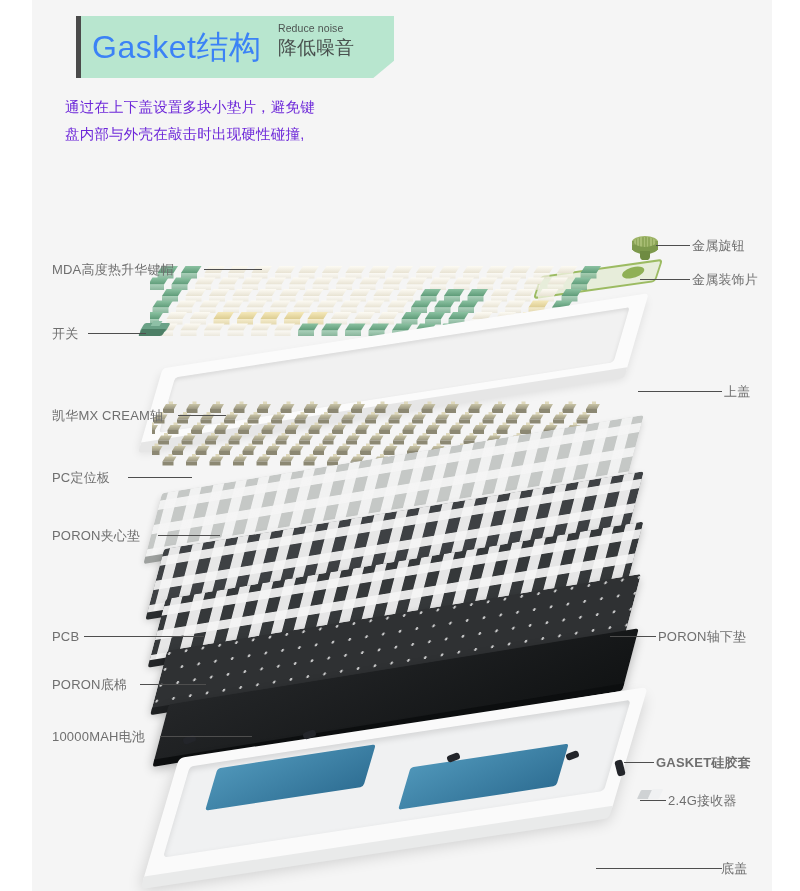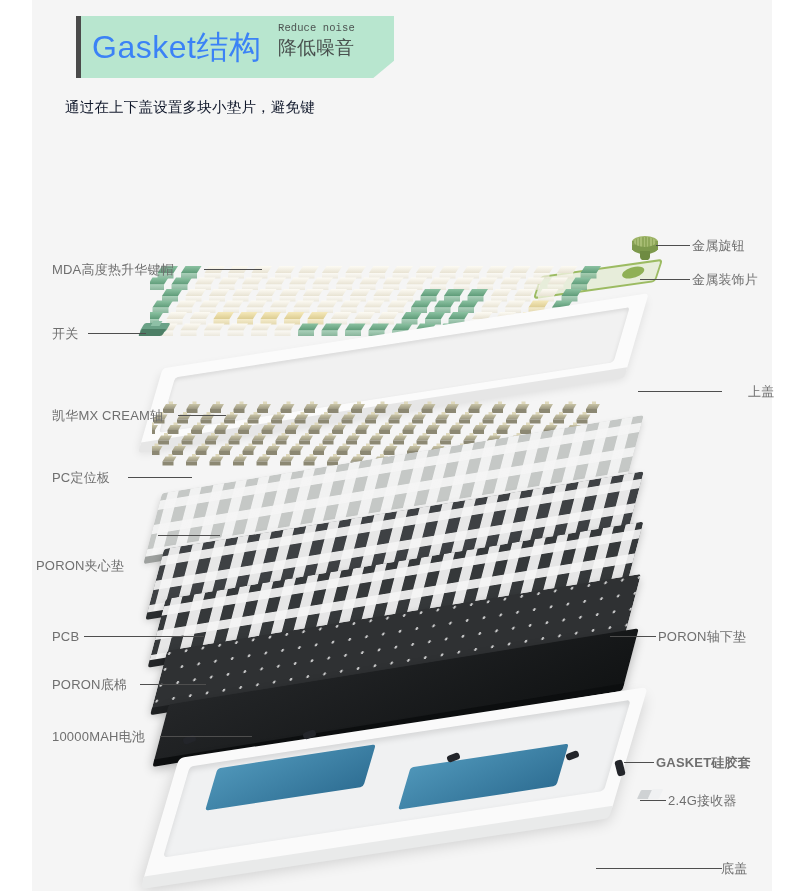--- a/index.html
+++ b/index.html
@@ -33,31 +33,30 @@
     position:absolute;left:92px;top:20px;
     font-size:32px;color:#3b82f6;letter-spacing:.5px;
     line-height:54px;white-space:nowrap;font-weight:400;
   }
   #badge-sub{
     position:absolute;left:278px;top:22px;width:110px;
   }
   #badge-sub-en{
     font-size:10.5px;color:#4d5452;line-height:13px;white-space:nowrap;
     letter-spacing:.1px;
-    font-family:Liberation Mono, monospace;
   }
   #badge-sub-cn{
     font-size:19px;color:#49504e;line-height:24px;white-space:nowrap;
     font-weight:500;margin-top:1px;
   }
 
   
   #desc{
     position:absolute;left:65px;top:94px;width:360px;
-    font-size:14.5px;line-height:26.5px;color:#0f172a;
+    font-size:14.5px;line-height:26.5px;color:#6d28d9;
     letter-spacing:.2px;
   }
   #desc div{white-space:nowrap;}
 
   
   #stage{position:absolute;left:0;top:0;width:800px;height:891px;}
 
   
   .plate{
     position:absolute;
@@ -111,20 +110,21 @@
   <div id="badge"></div>
   <div id="badge-bar"></div>
   <div id="badge-main">Gasket结构</div>
   <div id="badge-sub">
     <div id="badge-sub-en">Reduce noise</div>
     <div id="badge-sub-cn">降低噪音</div>
   </div>
 
   <div id="desc">
     <div>通过在上下盖设置多块小垫片，避免键</div>
+    <div>盘内部与外壳在敲击时出现硬性碰撞,</div>
   </div>
 
   <div id="stage">
 
     <div class="knob" style="left:632px;top:232px;width:26px;height:30px;">
       <div style="position:absolute;left:0;top:4px;width:26px;height:13px;background:#9cb364;border-radius:50%/45%;"></div>
       <div style="position:absolute;left:0;top:9px;width:26px;height:9px;background:#87a053;"></div>
       <div style="position:absolute;left:0;top:13px;width:26px;height:9px;background:#7d994c;border-radius:0 0 50% 50%/0 0 70% 70%;"></div>
       <div style="position:absolute;left:8px;top:19px;width:10px;height:9px;background:#6f8b42;border-radius:0 0 40% 40%;"></div>
       <div style="position:absolute;left:2px;top:5px;width:22px;height:10px;border-radius:50%;background:repeating-linear-gradient(90deg,#a8bd74 0 1.6px,#8fa85a 1.6px 3.2px);"></div>
@@ -1225,39 +1225,39 @@
 
     <div class="lbl" style="left:52px;top:326px;">开关</div>
     <div class="leader" style="left:88px;top:333px;width:58px;"></div>
 
     <div class="lbl" style="left:52px;top:408px;">凯华MX CREAM轴</div>
     <div class="leader" style="left:178px;top:415px;width:48px;"></div>
 
     <div class="lbl" style="left:52px;top:470px;">PC定位板</div>
     <div class="leader" style="left:128px;top:477px;width:64px;"></div>
 
-    <div class="lbl" style="left:36px;top:528px;margin-top:30px;">PORON夹心垫</div>
+    <div class="lbl" style="left:52px;top:528px;">PORON夹心垫</div>
     <div class="leader" style="left:158px;top:535px;width:62px;"></div>
 
     <div class="lbl" style="left:52px;top:629px;">PCB</div>
     <div class="leader" style="left:84px;top:636px;width:120px;"></div>
 
     <div class="lbl" style="left:52px;top:677px;">PORON底棉</div>
     <div class="leader" style="left:140px;top:684px;width:66px;"></div>
 
     <div class="lbl" style="left:52px;top:729px;">10000MAH电池</div>
     <div class="leader" style="left:160px;top:736px;width:92px;"></div>
 
     <div class="lbl r" style="left:692px;top:238px;">金属旋钮</div>
     <div class="leader" style="left:656px;top:245px;width:34px;"></div>
 
     <div class="lbl r" style="left:692px;top:272px;">金属装饰片</div>
     <div class="leader" style="left:640px;top:279px;width:50px;"></div>
 
-    <div class="lbl r" style="left:748px;top:384px;">上盖</div>
+    <div class="lbl r" style="left:724px;top:384px;">上盖</div>
     <div class="leader" style="left:638px;top:391px;width:84px;"></div>
 
     <div class="lbl r" style="left:658px;top:629px;">PORON轴下垫</div>
     <div class="leader" style="left:610px;top:636px;width:46px;"></div>
 
     <div class="lbl r" style="left:656px;top:755px;font-weight:bold;">GASKET硅胶套</div>
     <div class="leader" style="left:624px;top:762px;width:30px;"></div>
 
     <div class="lbl r" style="left:668px;top:793px;">2.4G接收器</div>
     <div class="leader" style="left:640px;top:800px;width:26px;"></div>

